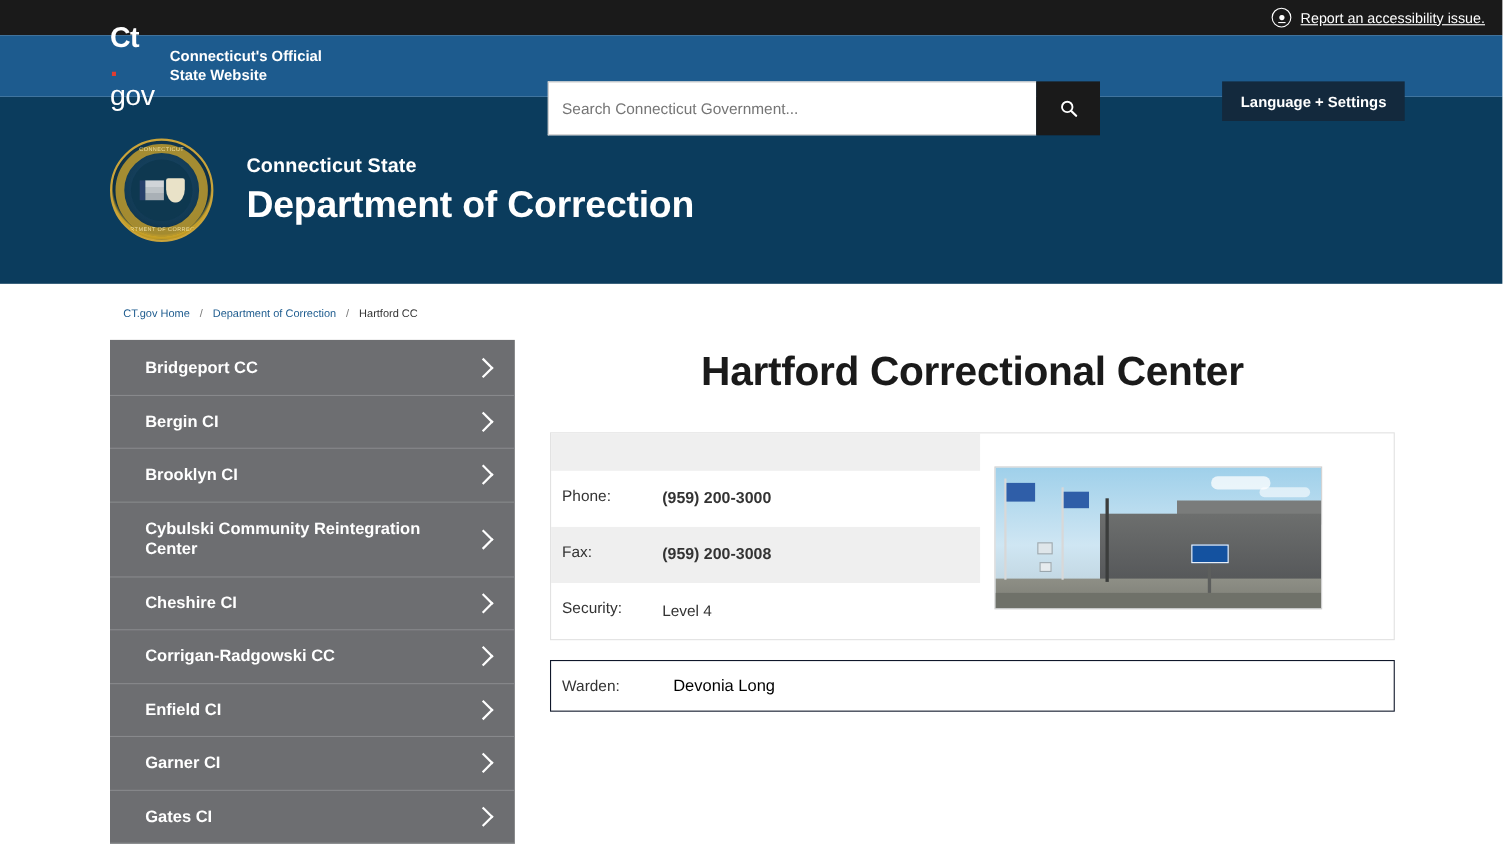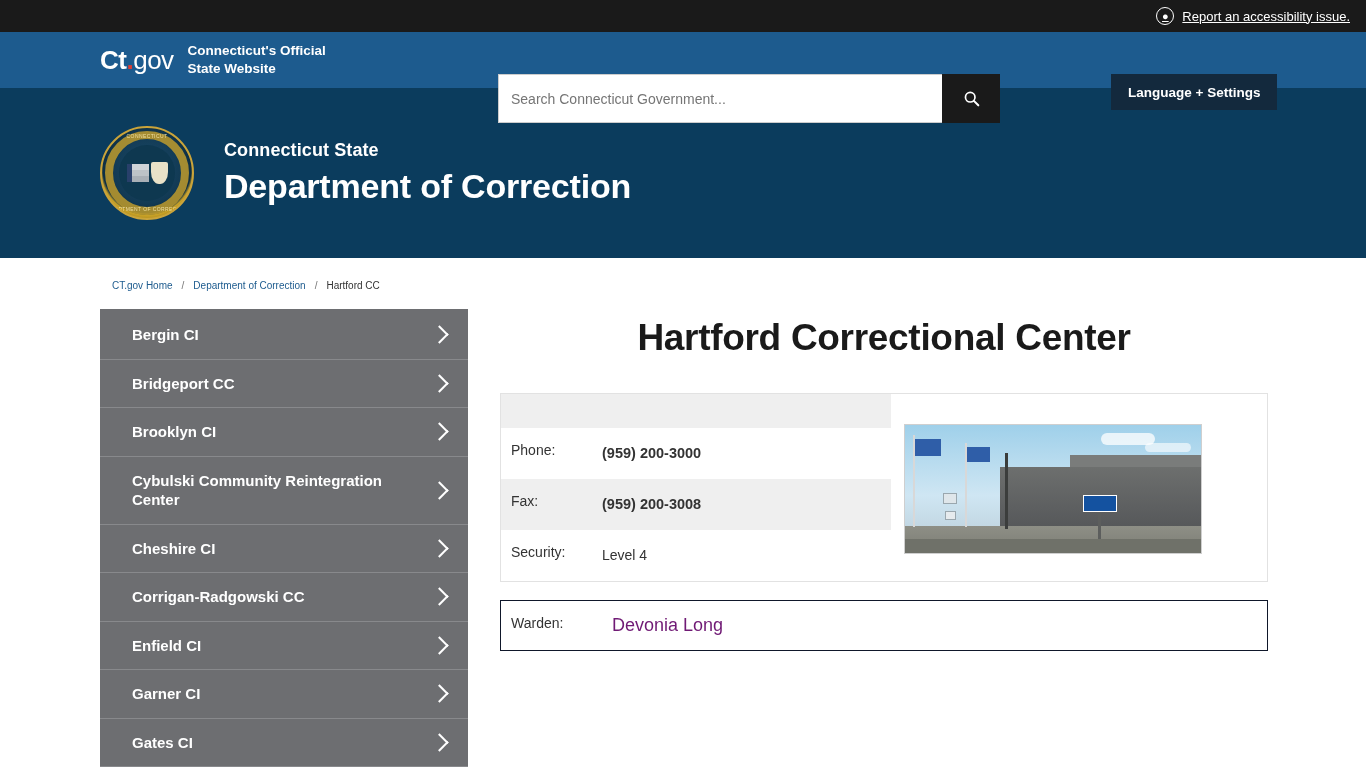--- a/index.html
+++ b/index.html
@@ -48,20 +48,21 @@
     position: relative;
   }
   .ct-logo {
     display: flex;
     align-items: baseline;
     font-size: 26px;
     font-weight: bold;
     color: #ffffff;
     letter-spacing: -0.5px;
     line-height: 1;
+    flex-direction: column;
   }
   .ct-logo .ct { color: #ffffff; }
   .ct-logo .dot { color: #e03c31; font-size: 26px; }
   .ct-logo .gov { color: #ffffff; font-weight: 400; }
   .ct-tag {
     margin-left: 14px;
     color: #ffffff;
     font-size: 13.5px;
     font-weight: bold;
     line-height: 1.35;
@@ -303,21 +304,21 @@
   .ph-cloud1 { position: absolute; left: 196px; top: 8px; width: 54px; height: 12px; background: rgba(255,255,255,0.75); border-radius: 8px;}
   .ph-cloud2 { position: absolute; left: 240px; top: 18px; width: 46px; height: 9px; background: rgba(255,255,255,0.6); border-radius: 6px;}
 
   .warden-card {
     border: 1px solid #0f172a;
     margin-top: 18px;
     padding: 14px 10px 14px 10px;
     display: flex;
   }
   .warden-card .k { width: 101px; flex: 0 0 auto; font-size: 14px; color: #333333; }
-  .warden-card .v { font-size: 18px; color: #701a75; text-align: right; }
+  .warden-card .v { font-size: 15px; color: #000000; text-align: right; }
 </style>
 </head>
 <body>
 
 <div class="a11y-bar">
   <div class="a11y-link">
     <span class="a11y-icon">●</span>
     <span>Report an accessibility issue.</span>
   </div>
 </div>
@@ -369,25 +370,25 @@
     <span class="sep">/</span>
     <a>Department of Correction</a>
     <span class="sep">/</span>
     <span class="current">Hartford CC</span>
   </div>
 
   <div class="columns">
 
     <nav class="sidebar">
       <div class="side-item">
+        <span class="label">Bridgeport CC</span>
+        <span class="chev"></span>
+      </div>
+      <div class="side-item">
         <span class="label">Bergin CI</span>
-        <span class="chev"></span>
-      </div>
-      <div class="side-item">
-        <span class="label">Bridgeport CC</span>
         <span class="chev"></span>
       </div>
       <div class="side-item">
         <span class="label">Brooklyn CI</span>
         <span class="chev"></span>
       </div>
       <div class="side-item">
         <span class="label">Cybulski Community Reintegration Center</span>
         <span class="chev"></span>
       </div>

